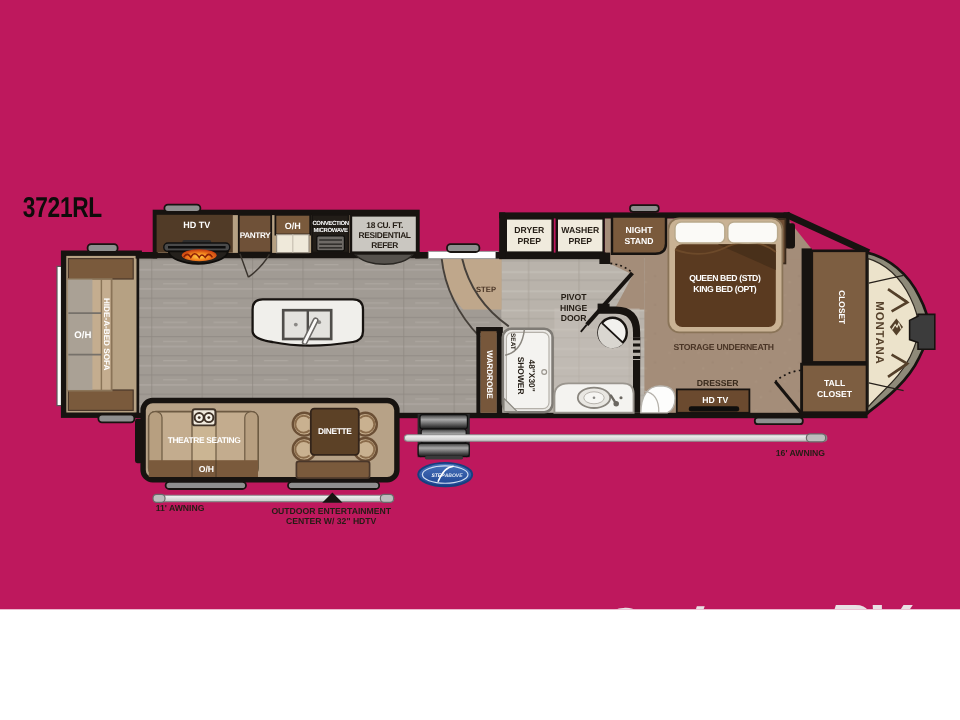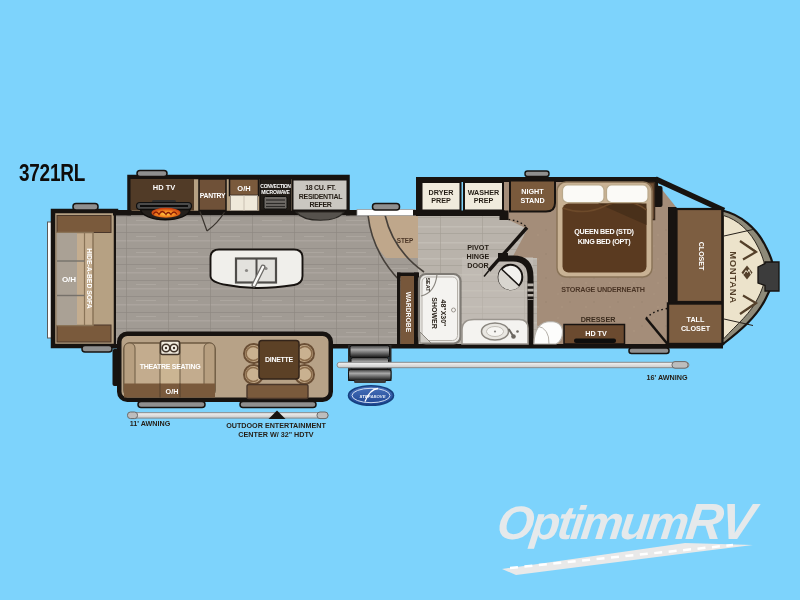--- a/index.html
+++ b/index.html
@@ -1,16 +1,16 @@
 <!DOCTYPE html>
 <html><head>
 <meta charset="utf-8">
 <style>
 html,body{margin:0;padding:0;background:#fff;}
-#page{position:relative;width:800px;height:600px;background:#7dd3fc;overflow:hidden;text-align:right;}
+#page{position:relative;width:800px;height:508px;background:#be185d;overflow:hidden;text-align:right;}
 svg{position:absolute;left:0;top:0;}
 text{font-family:"Liberation Sans",sans-serif;font-weight:bold;}
 .w{fill:#fff;}
 .d{fill:#241d15;}
 </style>
 </head>
 <body>
 <div id="page">
 <svg width="800" height="600" viewBox="0 0 800 600">
 <defs>

